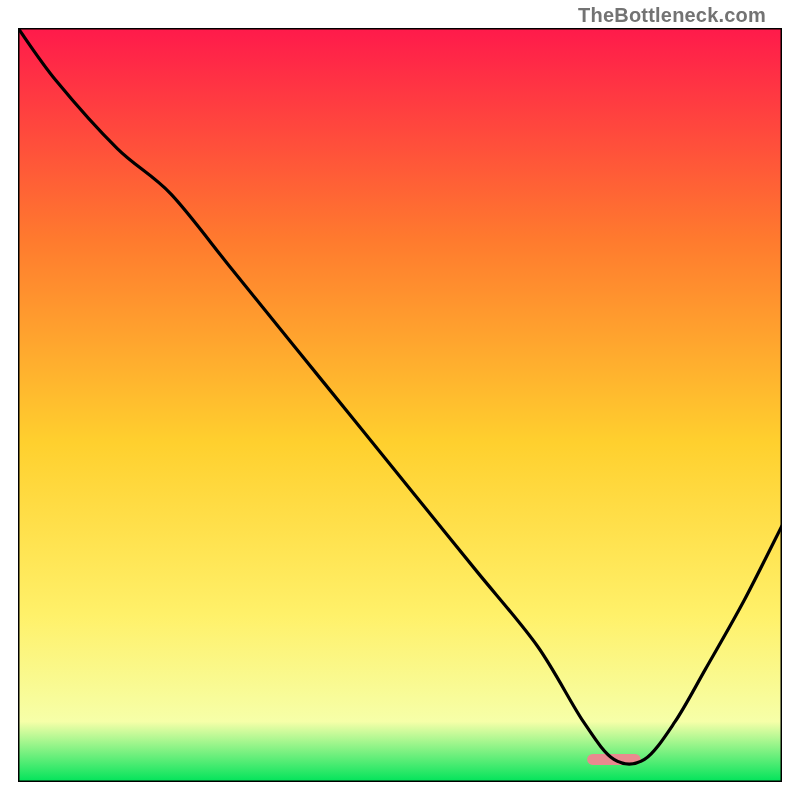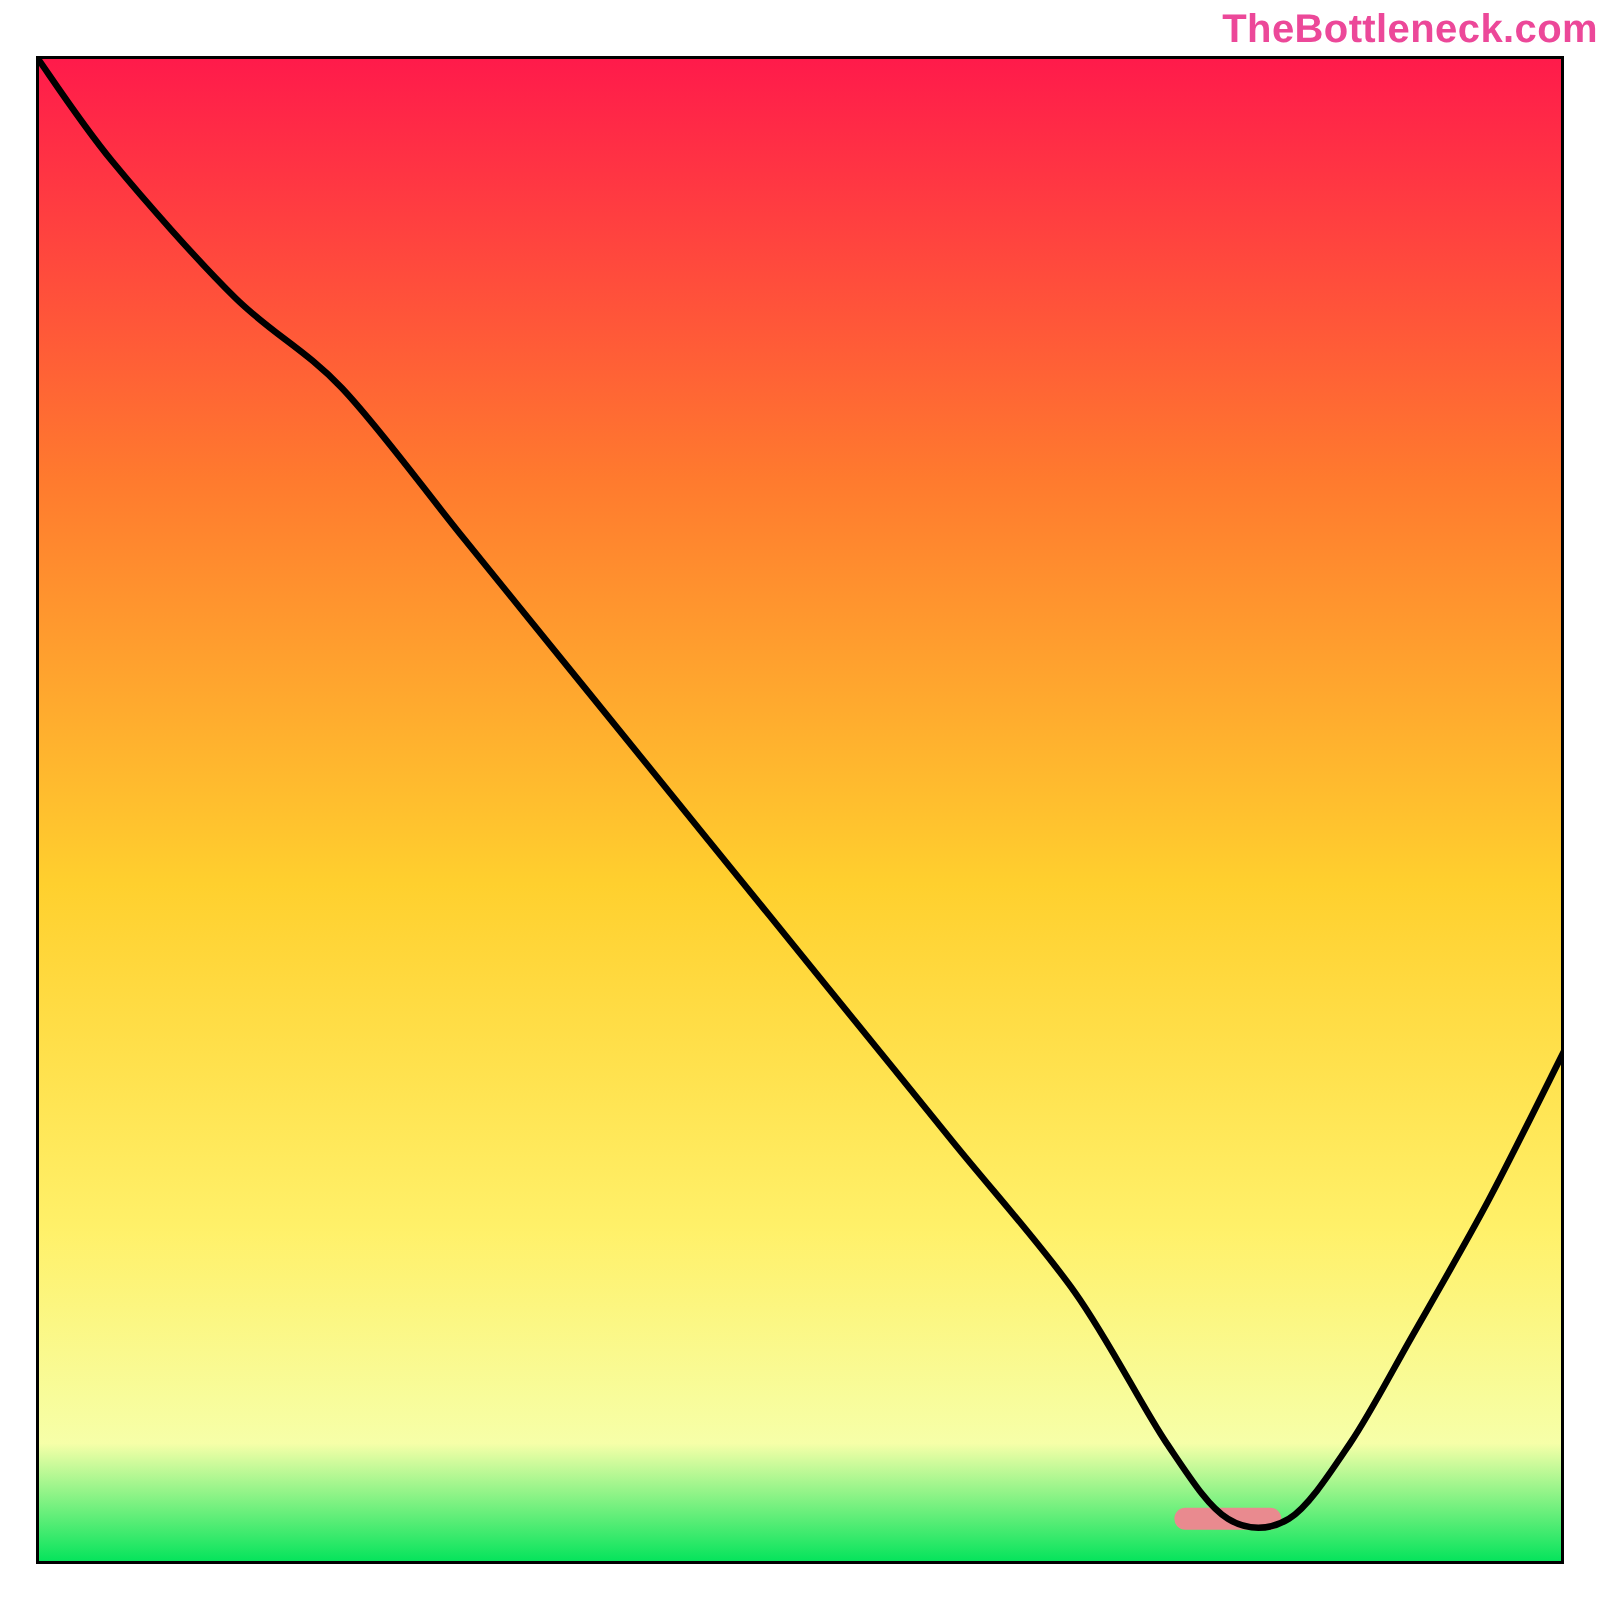--- a/index.html
+++ b/index.html
@@ -12,24 +12,24 @@
     overflow: hidden;
   }
   .container {
     position: relative;
     width: 800px;
     height: 800px;
   }
   .watermark {
     position: absolute;
     top: 4px;
-    right: 1px;
+    right: 34px;
     font-size: 20px;
     font-weight: 600;
-    color: #ec4899;
+    color: #737373;
     letter-spacing: 0.2px;
     z-index: 10;
   }
   .chart {
     position: absolute;
     left: 18px;
     top: 28px;
     width: 764px;
     height: 754px;
   }

